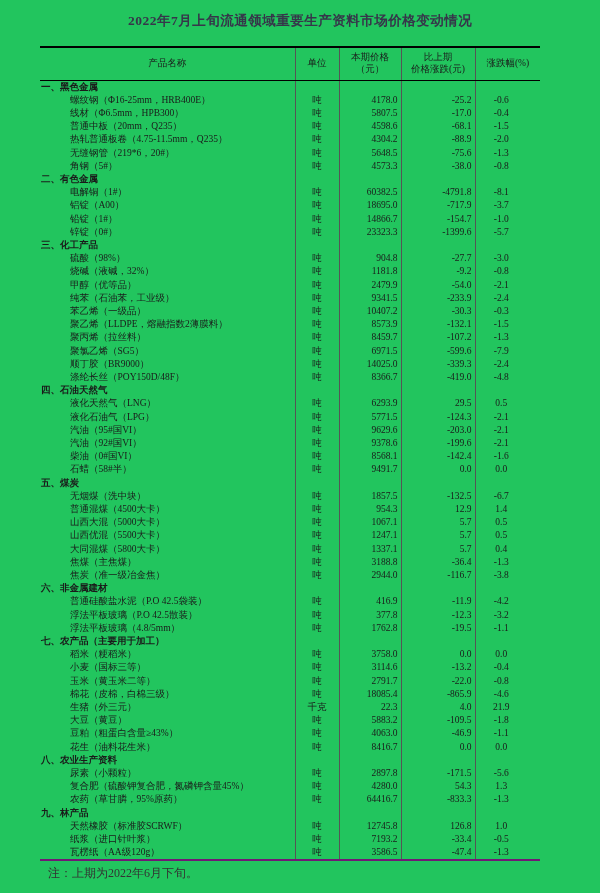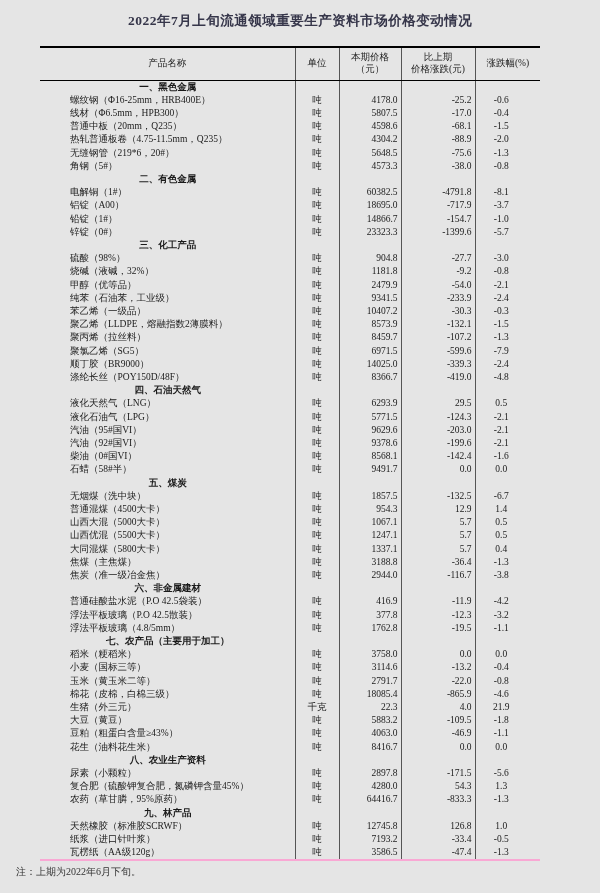--- a/index.html
+++ b/index.html
@@ -5,38 +5,38 @@
   * { box-sizing: border-box; }
   html, body { margin: 0; padding: 0; background: #ffffff; }
   body {
     width: 600px; height: 893px;
     font-family: "Liberation Serif", "DejaVu Serif", serif;
     color: #1a1a1a;
   }
   .page {
     position: relative;
     width: 600px; height: 893px;
-    background: #e5e5e5;
+    background: #22c55e;
     overflow: hidden;
   }
   .title {
     margin: 12px 20px 0 20px;
     font-size: 13.5px;
     font-weight: bold;
     text-align: center;
     color: #36364a;
     letter-spacing: 0.5px;
   }
   table.price-table {
     border-collapse: collapse;
     table-layout: fixed;
     width: 500px;
     margin: 16px 0 0 40px;
     border-top: 2.5px solid #000;
-    border-bottom: 2px solid #f9a8d4;
+    border-bottom: 2px solid #701a75;
   }
   col.c-name   { width: 255px; }
   col.c-unit   { width: 44px; }
   col.c-price  { width: 62px; }
   col.c-change { width: 74px; }
   col.c-pct    { width: 65px; }
 
   .price-table th:nth-child(n+2),
   .price-table td:nth-child(n+2) { border-left: 1px solid #555; }
 
@@ -53,28 +53,28 @@
   }
   tbody td {
     font-size: 9.5px;
     height: 13.2px;
     line-height: 13.2px;
     padding: 0;
     white-space: nowrap;
     overflow: hidden;
     color: #1a1a1a;
   }
-  td.section-name { font-weight: bold; padding-left: 1px; text-align: center; }
+  td.section-name { font-weight: bold; padding-left: 1px; }
   td.product-name { padding-left: 30px; }
   td.unit  { text-align: center; }
   td.price, td.change { text-align: right; padding-right: 3px; }
   td.pct   { text-align: center; padding-right: 13px; }
   .footnote {
-    margin: 4px 0 0 16px;
-    font-size: 10px;
+    margin: 4px 0 0 48px;
+    font-size: 12px;
     color: #333;
   }
 </style>
 </head>
 <body>
 
 <div class="page">
 
   <h1 class="title">2022年7月上旬流通领域重要生产资料市场价格变动情况</h1>
 

